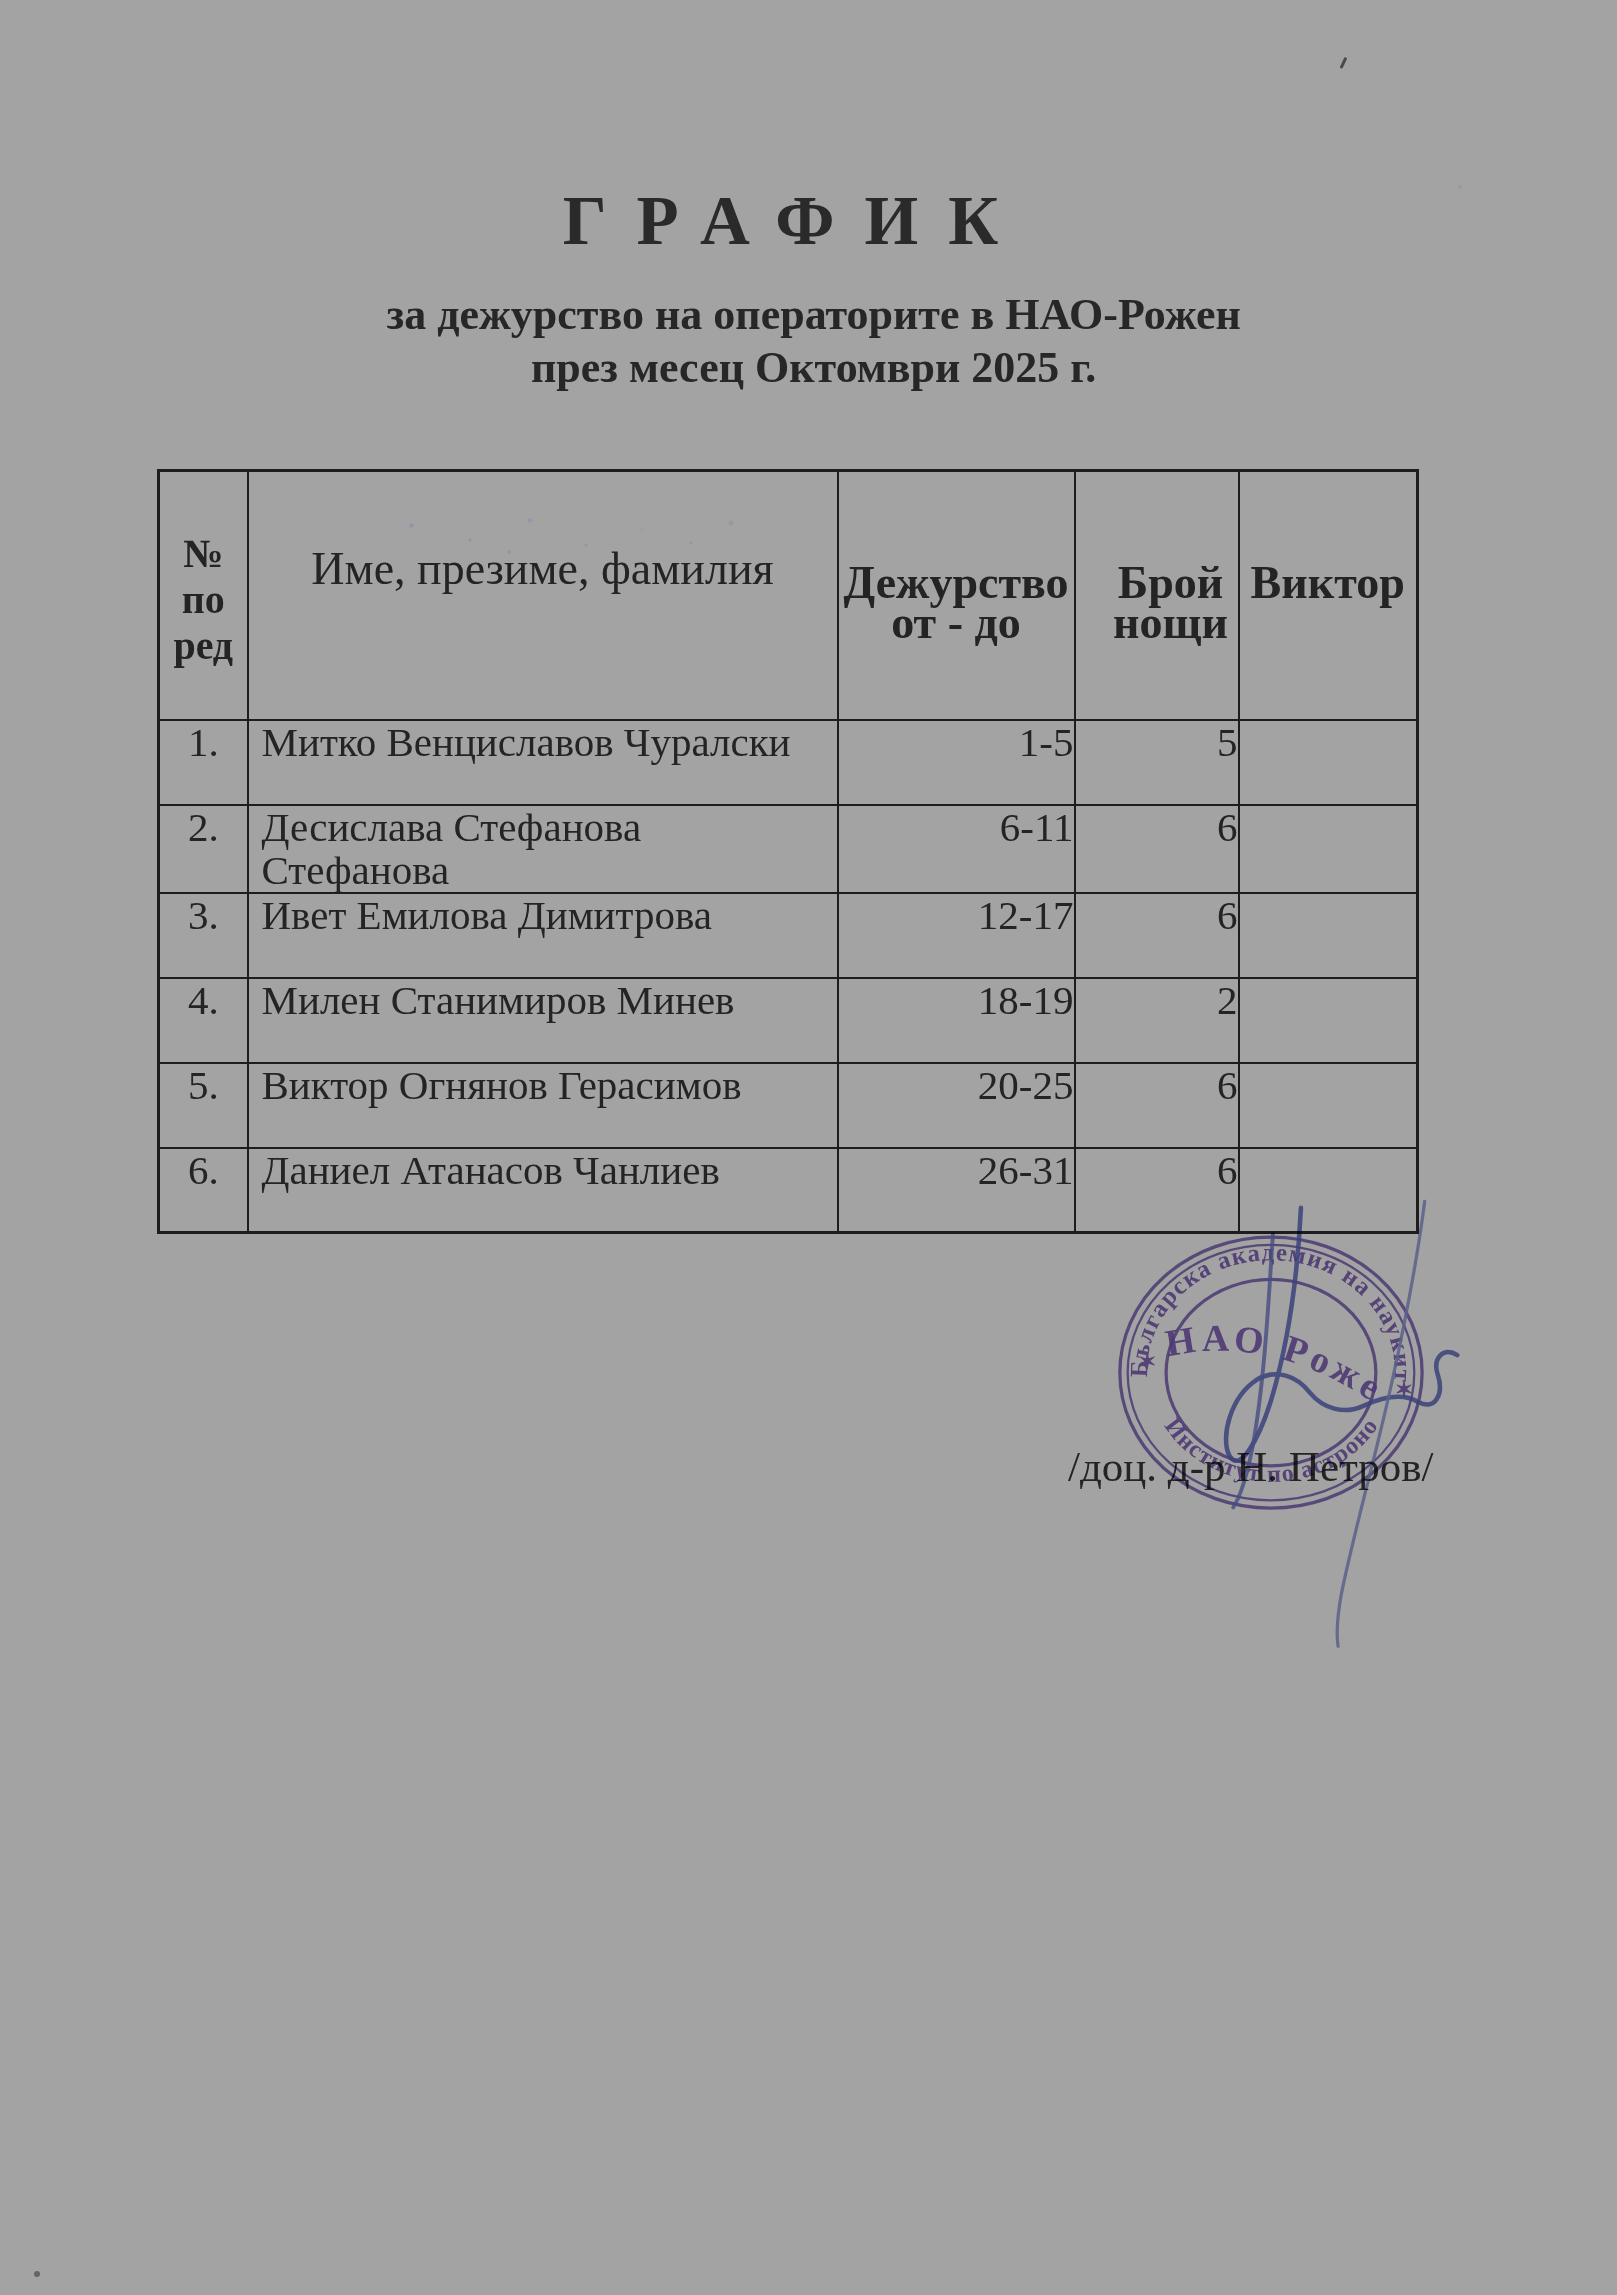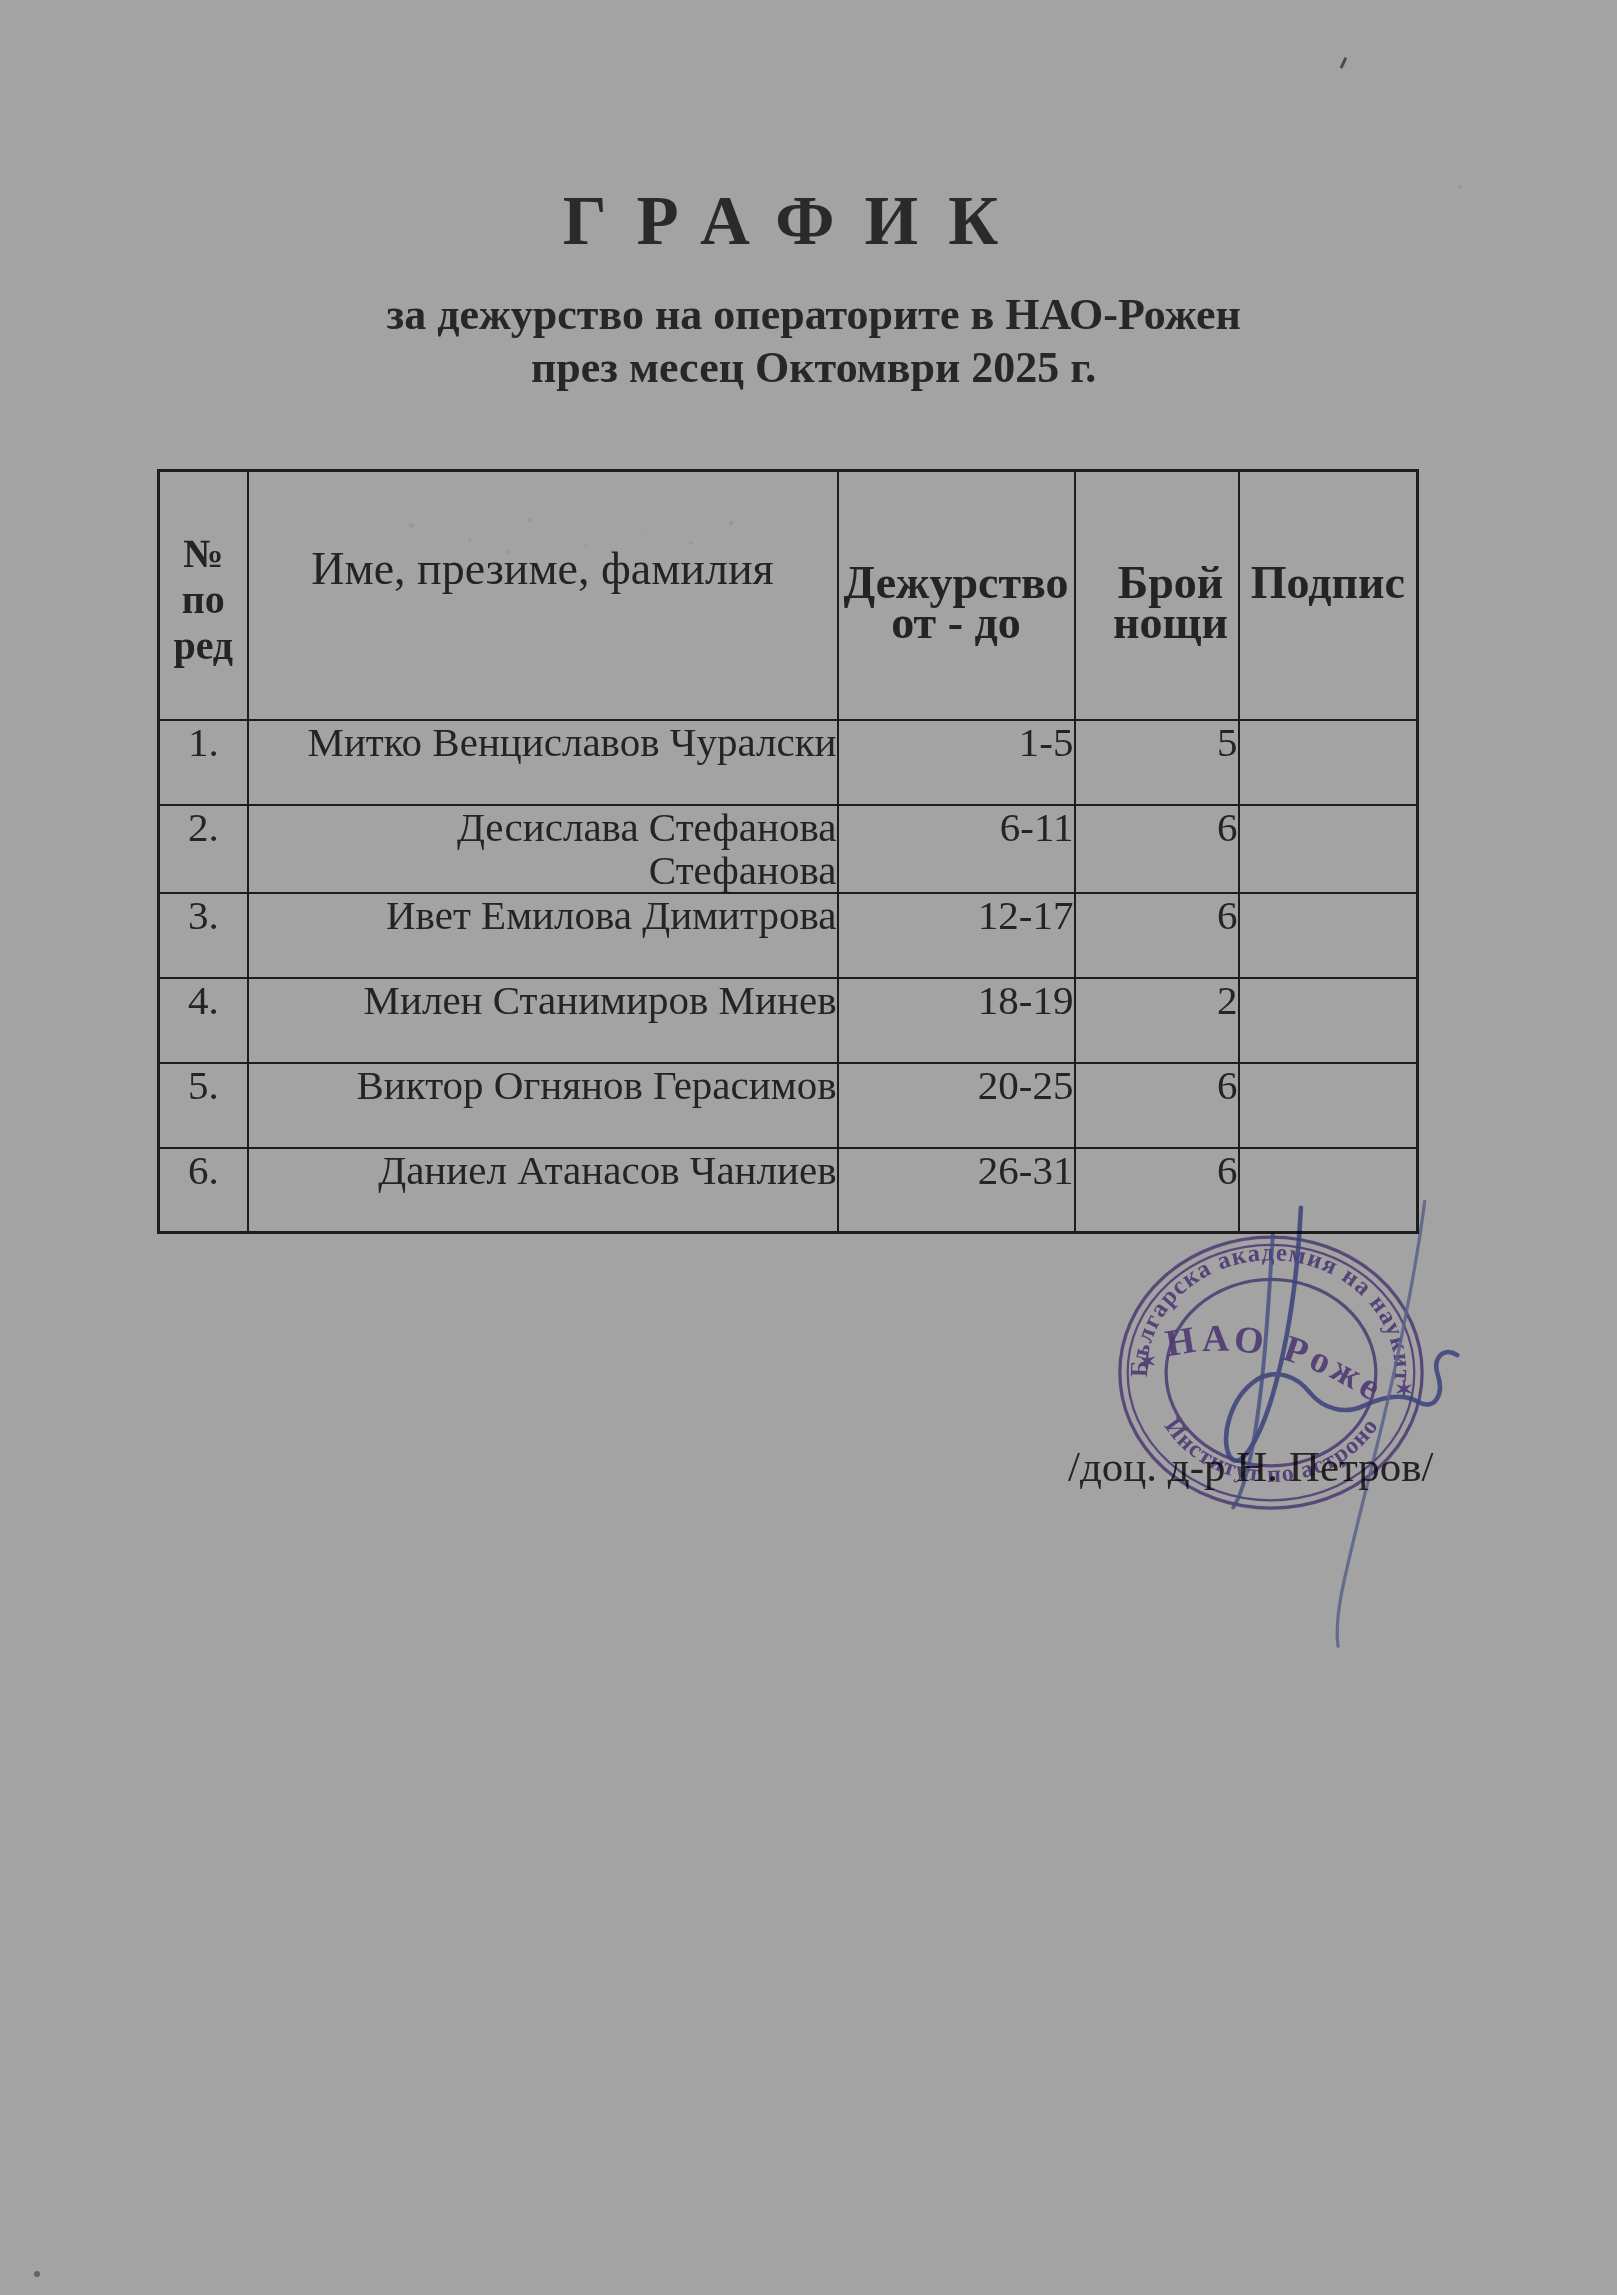--- a/index.html
+++ b/index.html
@@ -37,21 +37,21 @@
   th{vertical-align:middle;text-align:center;}
   .h-stack span{display:block;font-size:40px;font-weight:bold;line-height:46px;}
   .h-num-stack{transform:translateY(5.2px);}
   .h-name{display:inline-block;font-size:46px;font-weight:normal;transform:translateY(-27px);}
   .h-two span{display:block;font-size:46px;font-weight:bold;line-height:40px;}
   .h-duty{transform:translateY(7.8px);}
   .h-nights{transform:translateY(7.8px);padding-left:28px;}
   .h-sig{display:inline-block;font-size:46px;font-weight:bold;transform:translateY(-13px);}
   td{vertical-align:top;font-size:41px;line-height:43px;padding:0;}
   td.c-num{text-align:center;}
-  td.c-name{text-align:right;padding-left:13px;}
+  td.c-name{text-align:left;padding-left:13px;}
   td.c-duty,td.c-nights{text-align:right;}
   
   .sig-line1{position:absolute;left:854px;top:1392px;font-size:43px;line-height:1;white-space:nowrap;color:#242424;}
   .sig-dots{letter-spacing:5.9px;}
   .sig-line2{position:absolute;left:1068px;top:1445px;font-size:43px;line-height:1;white-space:nowrap;color:#242424;}
   
   .stamp-svg{position:absolute;left:1056px;top:1167px;mix-blend-mode:multiply;}
   
   .speck{position:absolute;}
   .speck-a{left:1342px;top:57px;width:3.3px;height:11.7px;background:#4a4a4a;transform:rotate(25deg);border-radius:1.3px;}
@@ -108,21 +108,21 @@
             <span>от - до</span>
           </div>
         </th>
         <th>
           <div class="h-two h-nights">
             <span>Брой</span>
             <span>нощи</span>
           </div>
         </th>
         <th>
-          <span class="h-sig">Подпис</span>
+          <span class="h-sig">Виктор</span>
         </th>
       </tr>
     </thead>
     <tbody id="rows-tbody">
     <tr class="row">
       <td class="c-num">1.</td>
       <td class="c-name">Митко Венциславов Чуралски</td>
       <td class="c-duty">1-5</td>
       <td class="c-nights">5</td>
       <td class="c-sig"></td>

